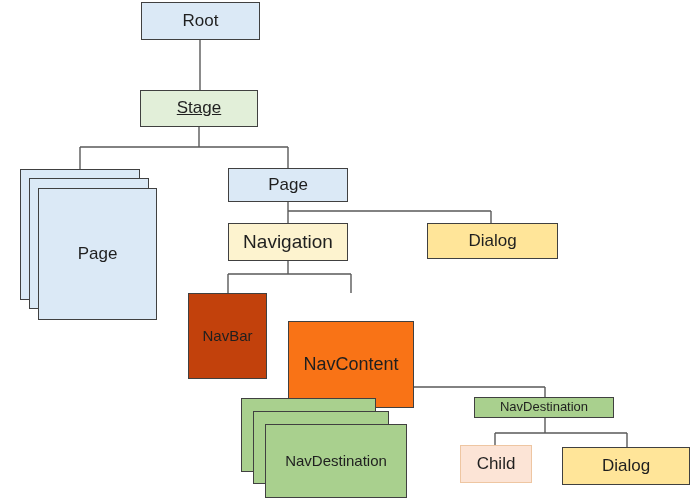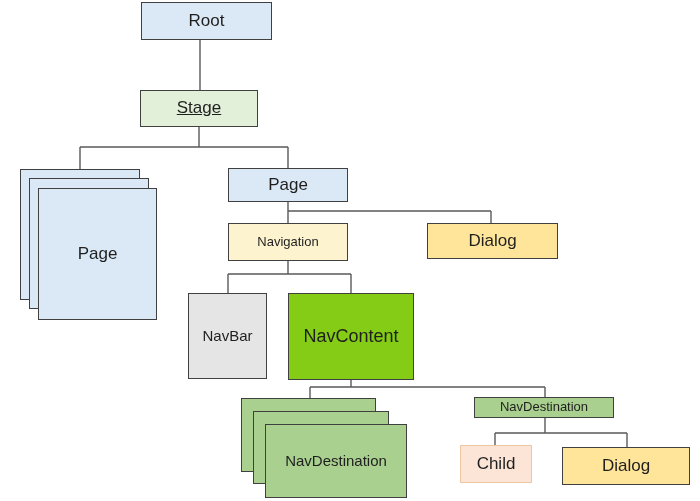--- a/index.html
+++ b/index.html
@@ -7,27 +7,27 @@
   .canvas{position:relative;width:700px;height:501px;overflow:hidden;background:#ffffff;}
   svg.connectors{position:absolute;left:0;top:0;width:700px;height:501px;}
   svg.connectors polyline{fill:none;stroke-width:1.4px;}
   .node{
     position:absolute;box-sizing:border-box;
     border:1.5px solid #404040;
     display:flex;align-items:center;justify-content:center;
     text-align:center;line-height:1.1;white-space:nowrap;
   }
   
-  #n-root            {left:141px;top:2px;  width:131px;height:38px;font-size:17px;}
+  #n-root            {left:141px;top:2px;  width:119px;height:38px;font-size:17px;}
   #n-stage           {left:140px;top:90px; width:118px;height:37px;font-size:17px;text-decoration:underline;}
   #n-page-back       {left:20px; top:169px;width:120px;height:131px;}
   #n-page-mid        {left:29px; top:178px;width:120px;height:131px;}
   #n-page-front      {left:38px; top:188px;width:119px;height:132px;font-size:17px;}
   #n-page            {left:228px;top:168px;width:120px;height:34px;font-size:17px;}
-  #n-navigation      {left:228px;top:223px;width:120px;height:38px;font-size:13px;text-align:right;}
+  #n-navigation      {left:228px;top:223px;width:120px;height:38px;font-size:19px;text-align:right;}
   #n-dialog-upper    {left:427px;top:223px;width:131px;height:36px;font-size:17px;}
   #n-navbar          {left:188px;top:293px;width:79px; height:86px;font-size:15px;}
   #n-navcontent      {left:288px;top:293px;width:126px;height:87px;font-size:18px;}
   #n-navdest-back    {left:241px;top:398px;width:135px;height:74px;}
   #n-navdest-mid     {left:253px;top:411px;width:136px;height:73px;}
   #n-navdest-front   {left:265px;top:424px;width:142px;height:74px;font-size:15px;}
   #n-navdestination  {left:474px;top:397px;width:140px;height:21px;font-size:13px;}
   #n-child           {left:460px;top:445px;width:72px; height:38px;font-size:17px;text-align:center;}
   #n-dialog-lower    {left:562px;top:447px;width:128px;height:38px;font-size:17px;}
 </style>
@@ -72,23 +72,23 @@
   <div class="node" id="n-page-back" style="background-color: rgb(219, 233, 246); border-color: rgb(64, 64, 64);"></div>
   <div class="node" id="n-page-mid" style="background-color: rgb(219, 233, 246); border-color: rgb(64, 64, 64);"></div>
   <div class="node" id="n-page-front" style="background-color: rgb(219, 233, 246); border-color: rgb(64, 64, 64);">Page</div>
 
   <div class="node" id="n-page" style="background-color: rgb(219, 233, 246); border-color: rgb(64, 64, 64);">Page</div>
 
   <div class="node" id="n-navigation" style="background-color: rgb(253, 243, 207); border-color: rgb(64, 64, 64);">Navigation</div>
 
   <div class="node" id="n-dialog-upper" style="background-color: rgb(255, 229, 153); border-color: rgb(64, 64, 64);">Dialog</div>
 
-  <div class="node" id="n-navbar" style="background-color: #e5e5e5; border-color: rgb(64, 64, 64);">NavBar</div>
+  <div class="node" id="n-navbar" style="background-color: #c2410c; border-color: rgb(64, 64, 64);">NavBar</div>
 
-  <div class="node" id="n-navcontent" style="background-color: #84cc16; border-color: rgb(64, 64, 64);">NavContent</div>
+  <div class="node" id="n-navcontent" style="background-color: #f97316; border-color: rgb(64, 64, 64); margin-top: 28px;">NavContent</div>
 
   <div class="node" id="n-navdest-back" style="background-color: rgb(169, 208, 142); border-color: rgb(64, 64, 64);"></div>
   <div class="node" id="n-navdest-mid" style="background-color: rgb(169, 208, 142); border-color: rgb(64, 64, 64);"></div>
   <div class="node" id="n-navdest-front" style="background-color: rgb(169, 208, 142); border-color: rgb(64, 64, 64);">NavDestination</div>
 
   <div class="node" id="n-navdestination" style="background-color: rgb(169, 208, 142); border-color: rgb(64, 64, 64);">NavDestination</div>
 
   <div class="node" id="n-child" style="background-color: rgb(252, 228, 214); border-color: rgb(238, 198, 162);">Child</div>
 
   <div class="node" id="n-dialog-lower" style="background-color: rgb(255, 229, 153); border-color: rgb(64, 64, 64);">Dialog</div>

